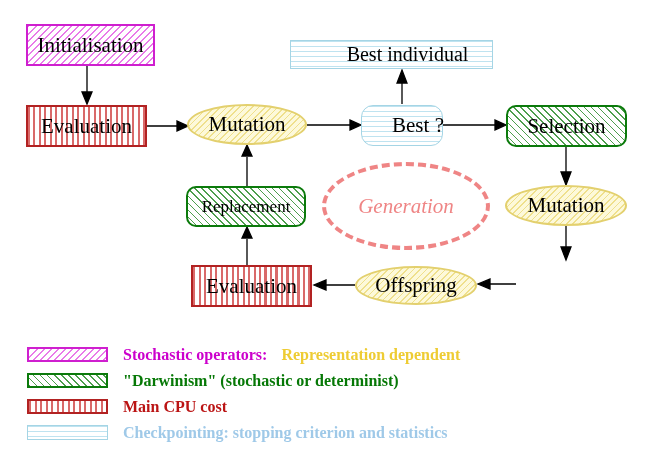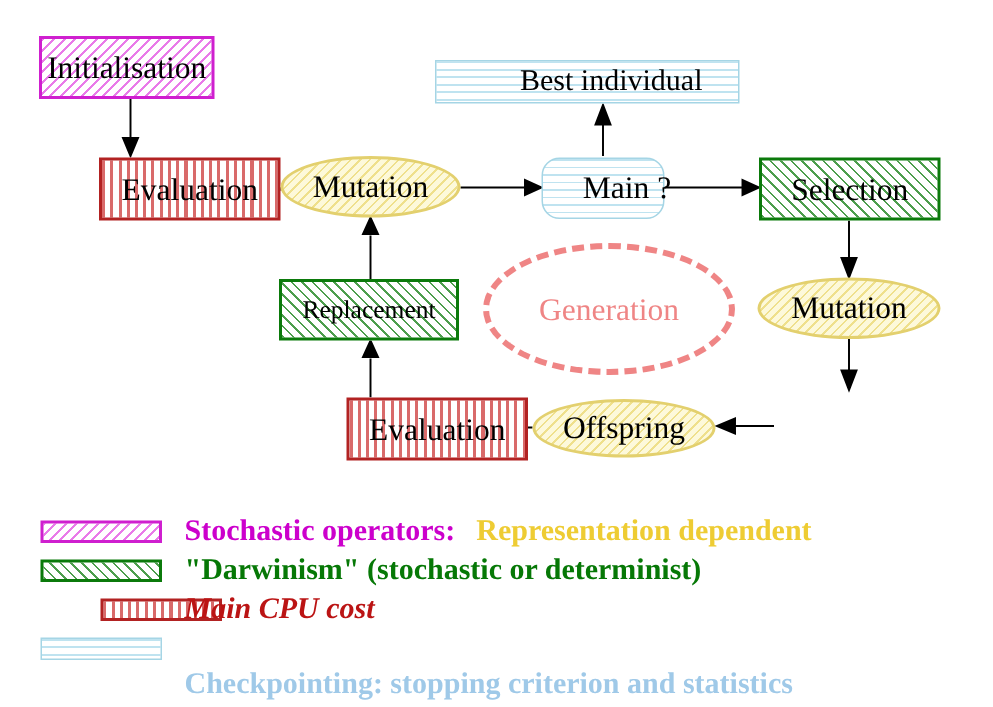--- a/index.html
+++ b/index.html
@@ -33,21 +33,20 @@
   }
   .hatch-green {
     border: 2px solid #0b7a0b;
     background-color: #ffffff;
     background-image: repeating-linear-gradient(45deg, #4d9e4d 0, #4d9e4d 1.2px, rgba(0,0,0,0) 1.2px, rgba(0,0,0,0) 5px);
   }
   .stripes-red {
     border: 2px solid #b22222;
     background-color: #ffffff;
     background-image: repeating-linear-gradient(90deg, #d96a6a 0, #d96a6a 2px, rgba(0,0,0,0) 2px, rgba(0,0,0,0) 5.5px);
-    margin-left: 40px;
   }
   .stripes-cyan {
     border: 1px solid #a5d5e5;
     background-color: #ffffff;
     background-image: repeating-linear-gradient(180deg, #bfe3f0 0, #bfe3f0 1.3px, rgba(0,0,0,0) 1.3px, rgba(0,0,0,0) 5px);
     padding-left: 32px;
   }
   .ellipse-yellow {
     border: 2px solid #e3d06e;
     background-color: #fdf9da;
@@ -55,52 +54,52 @@
     border-radius: 50%;
   }
   .generation-loop {
     border: 4px dashed #ef8585;
     border-radius: 50%;
     color: #ef8585;
     background: transparent;
   }
 
   
-  .n-init        { left:26px;  top:24px;  width:117px; height:42px; }
+  .n-init        { left:26px;  top:24px;  width:129px; height:42px; }
   .n-eval-top    { left:26px;  top:105px; width:121px; height:42px; }
   .n-parents     { left:187px; top:104px; width:120px; height:41px; }
   .n-best        { left:290px; top:40px;  width:203px; height:29px; font-size:20px; }
   .n-stop        { left:361px; top:105px; width:82px;  height:41px; border-radius:12px; }
-  .n-selection   { left:506px; top:105px; width:121px; height:42px; }
+  .n-selection   { left:506px; top:105px; width:121px; height:42px;border-radius:10px; }
   .n-genitors    { left:505px; top:185px; width:122px; height:41px; }
   .n-crossover   { left:516px; top:260px; width:121px; height:42px; font-size:15px; flex-direction:column; line-height:1.25; }
   .n-offspring   { left:355px; top:266px; width:122px; height:39px; }
   .n-eval-bot    { left:191px; top:265px; width:121px; height:42px; }
-  .n-replacement { left:186px; top:186px; width:120px; height:41px; font-size:17px; }
-  .n-generation  { left:322px; top:162px; width:168px; height:88px; font-size:21px; }
+  .n-replacement { left:186px; top:186px; width:120px; height:41px; font-size:17px;border-radius:10px; }
+  .n-generation  { left:322px; top:162px; width:168px; height:88px; font-size:21px;font-style:italic; }
 
   
   .swatch { position:absolute; left:27px; width:81px; height:15px; box-sizing:border-box; }
   .sw-1 { top:347px; }
   .sw-2 { top:373px; }
   .sw-3 { top:399px; }
   .sw-4 { top:425px; }
   .legend-text {
     position:absolute; left:123px;
-    font-weight:bold; font-size:20px; white-space:nowrap;
+    font-weight:bold; font-size:16px; white-space:nowrap;
     line-height:19px;
   }
   .lt-1 { top:345px; }
   .lt-2 { top:371px; }
   .lt-3 { top:397px; }
-  .lt-4 { top:423px;margin-top:24px; }
+  .lt-4 { top:423px; }
   .c-magenta { color:#cc00cc; }
   .c-gold    { color:#eecc33; margin-left:14px; }
   .c-green   { color:#067806; }
-  .c-red     { color:#bb1414;font-style:italic; }
+  .c-red     { color:#bb1414; }
   .c-cyan    { color:#9fc9e8; }
 </style>
 </head>
 <body>
 
 <div id="canvas">
 
   <svg id="arrow-layer" width="662" height="471">
     <g fill="#000000" stroke="#000000" stroke-width="1.3">
       <path d="M87 66 L87 93 M82 92 L92 92 L87 104 Z"></path>
@@ -114,21 +113,21 @@
       <path d="M355 285 L326 285 M326 280 L326 290 L314 285 Z"></path>
       <path d="M247 265 L247 239 M242 238 L252 238 L247 227 Z"></path>
       <path d="M247 186 L247 157 M242 156 L252 156 L247 145 Z"></path>
     </g>
   </svg>
 
   <div class="node hatch-magenta n-init">Initialisation</div>
   <div class="node stripes-red n-eval-top">Evaluation</div>
   <div class="node ellipse-yellow n-parents">Mutation</div>
   <div class="node stripes-cyan n-best">Best individual</div>
-  <div class="node stripes-cyan n-stop">Main ?</div>
+  <div class="node stripes-cyan n-stop">Best ?</div>
   <div class="node hatch-green n-selection">Selection</div>
   <div class="node ellipse-yellow n-genitors">Mutation</div>
 
 
   <div class="node ellipse-yellow n-offspring">Offspring</div>
   <div class="node stripes-red n-eval-bot">Evaluation</div>
   <div class="node hatch-green n-replacement">Replacement</div>
   <div class="node generation-loop n-generation">Generation</div>
 
   <div class="swatch hatch-magenta sw-1"></div>

